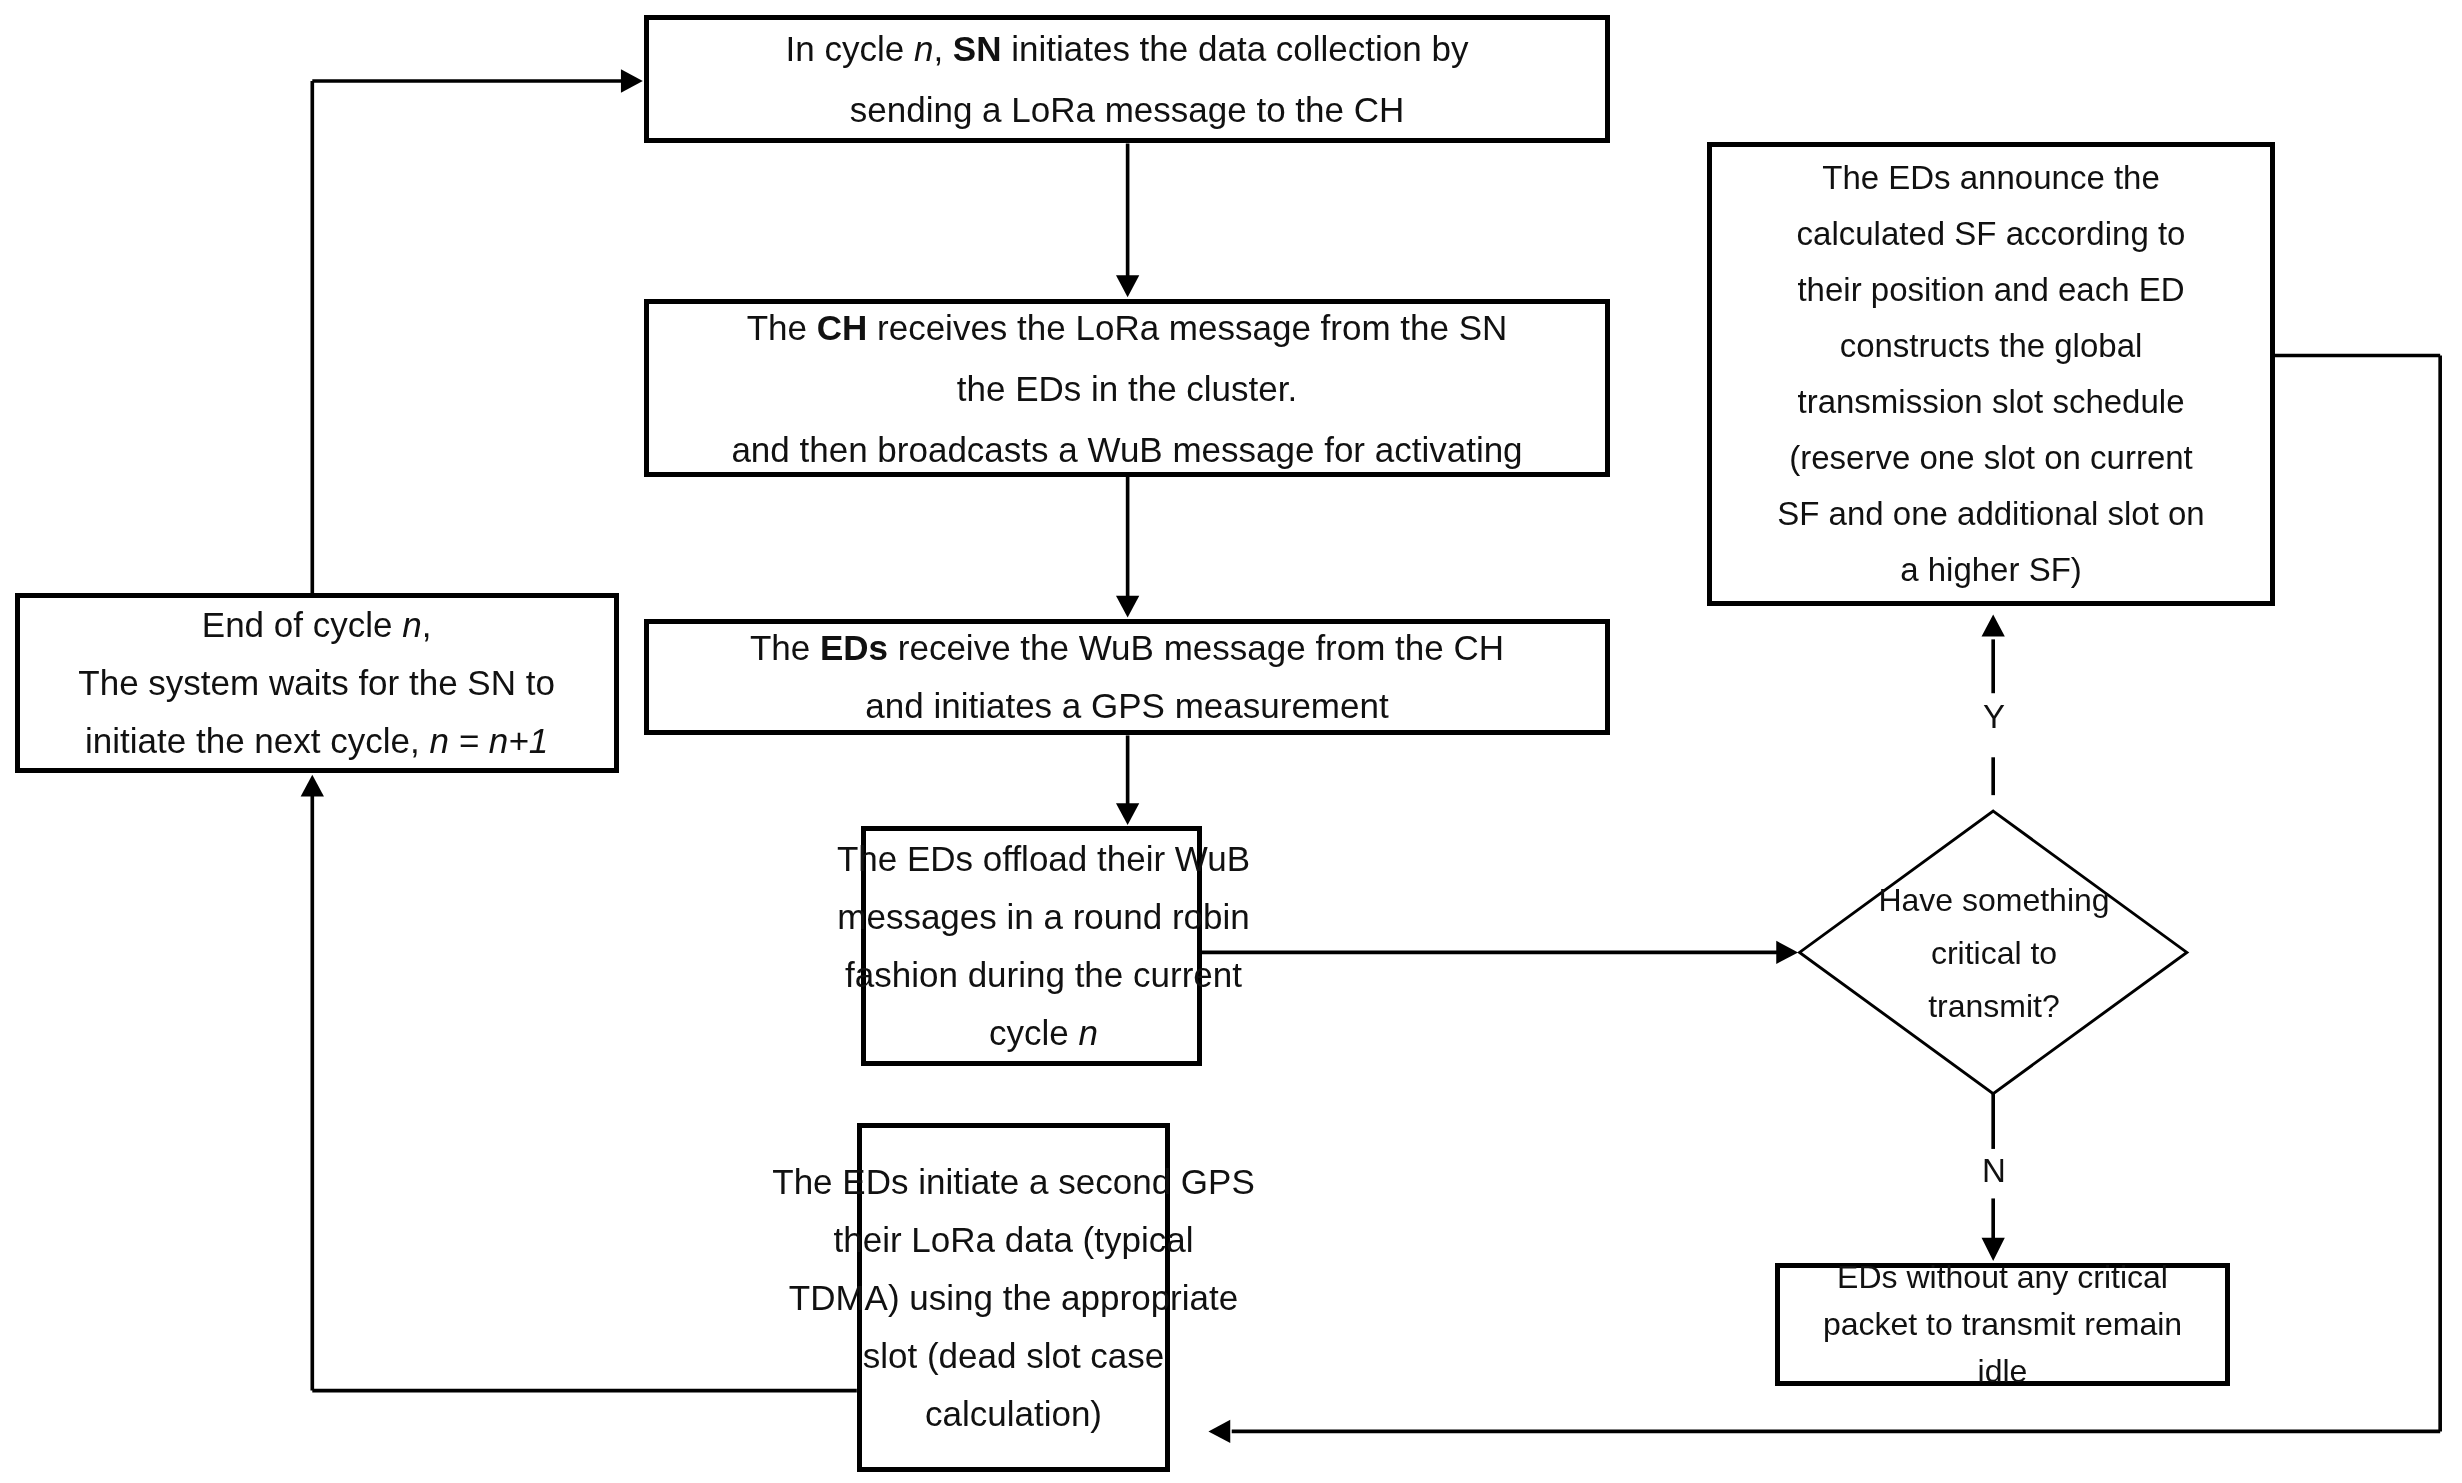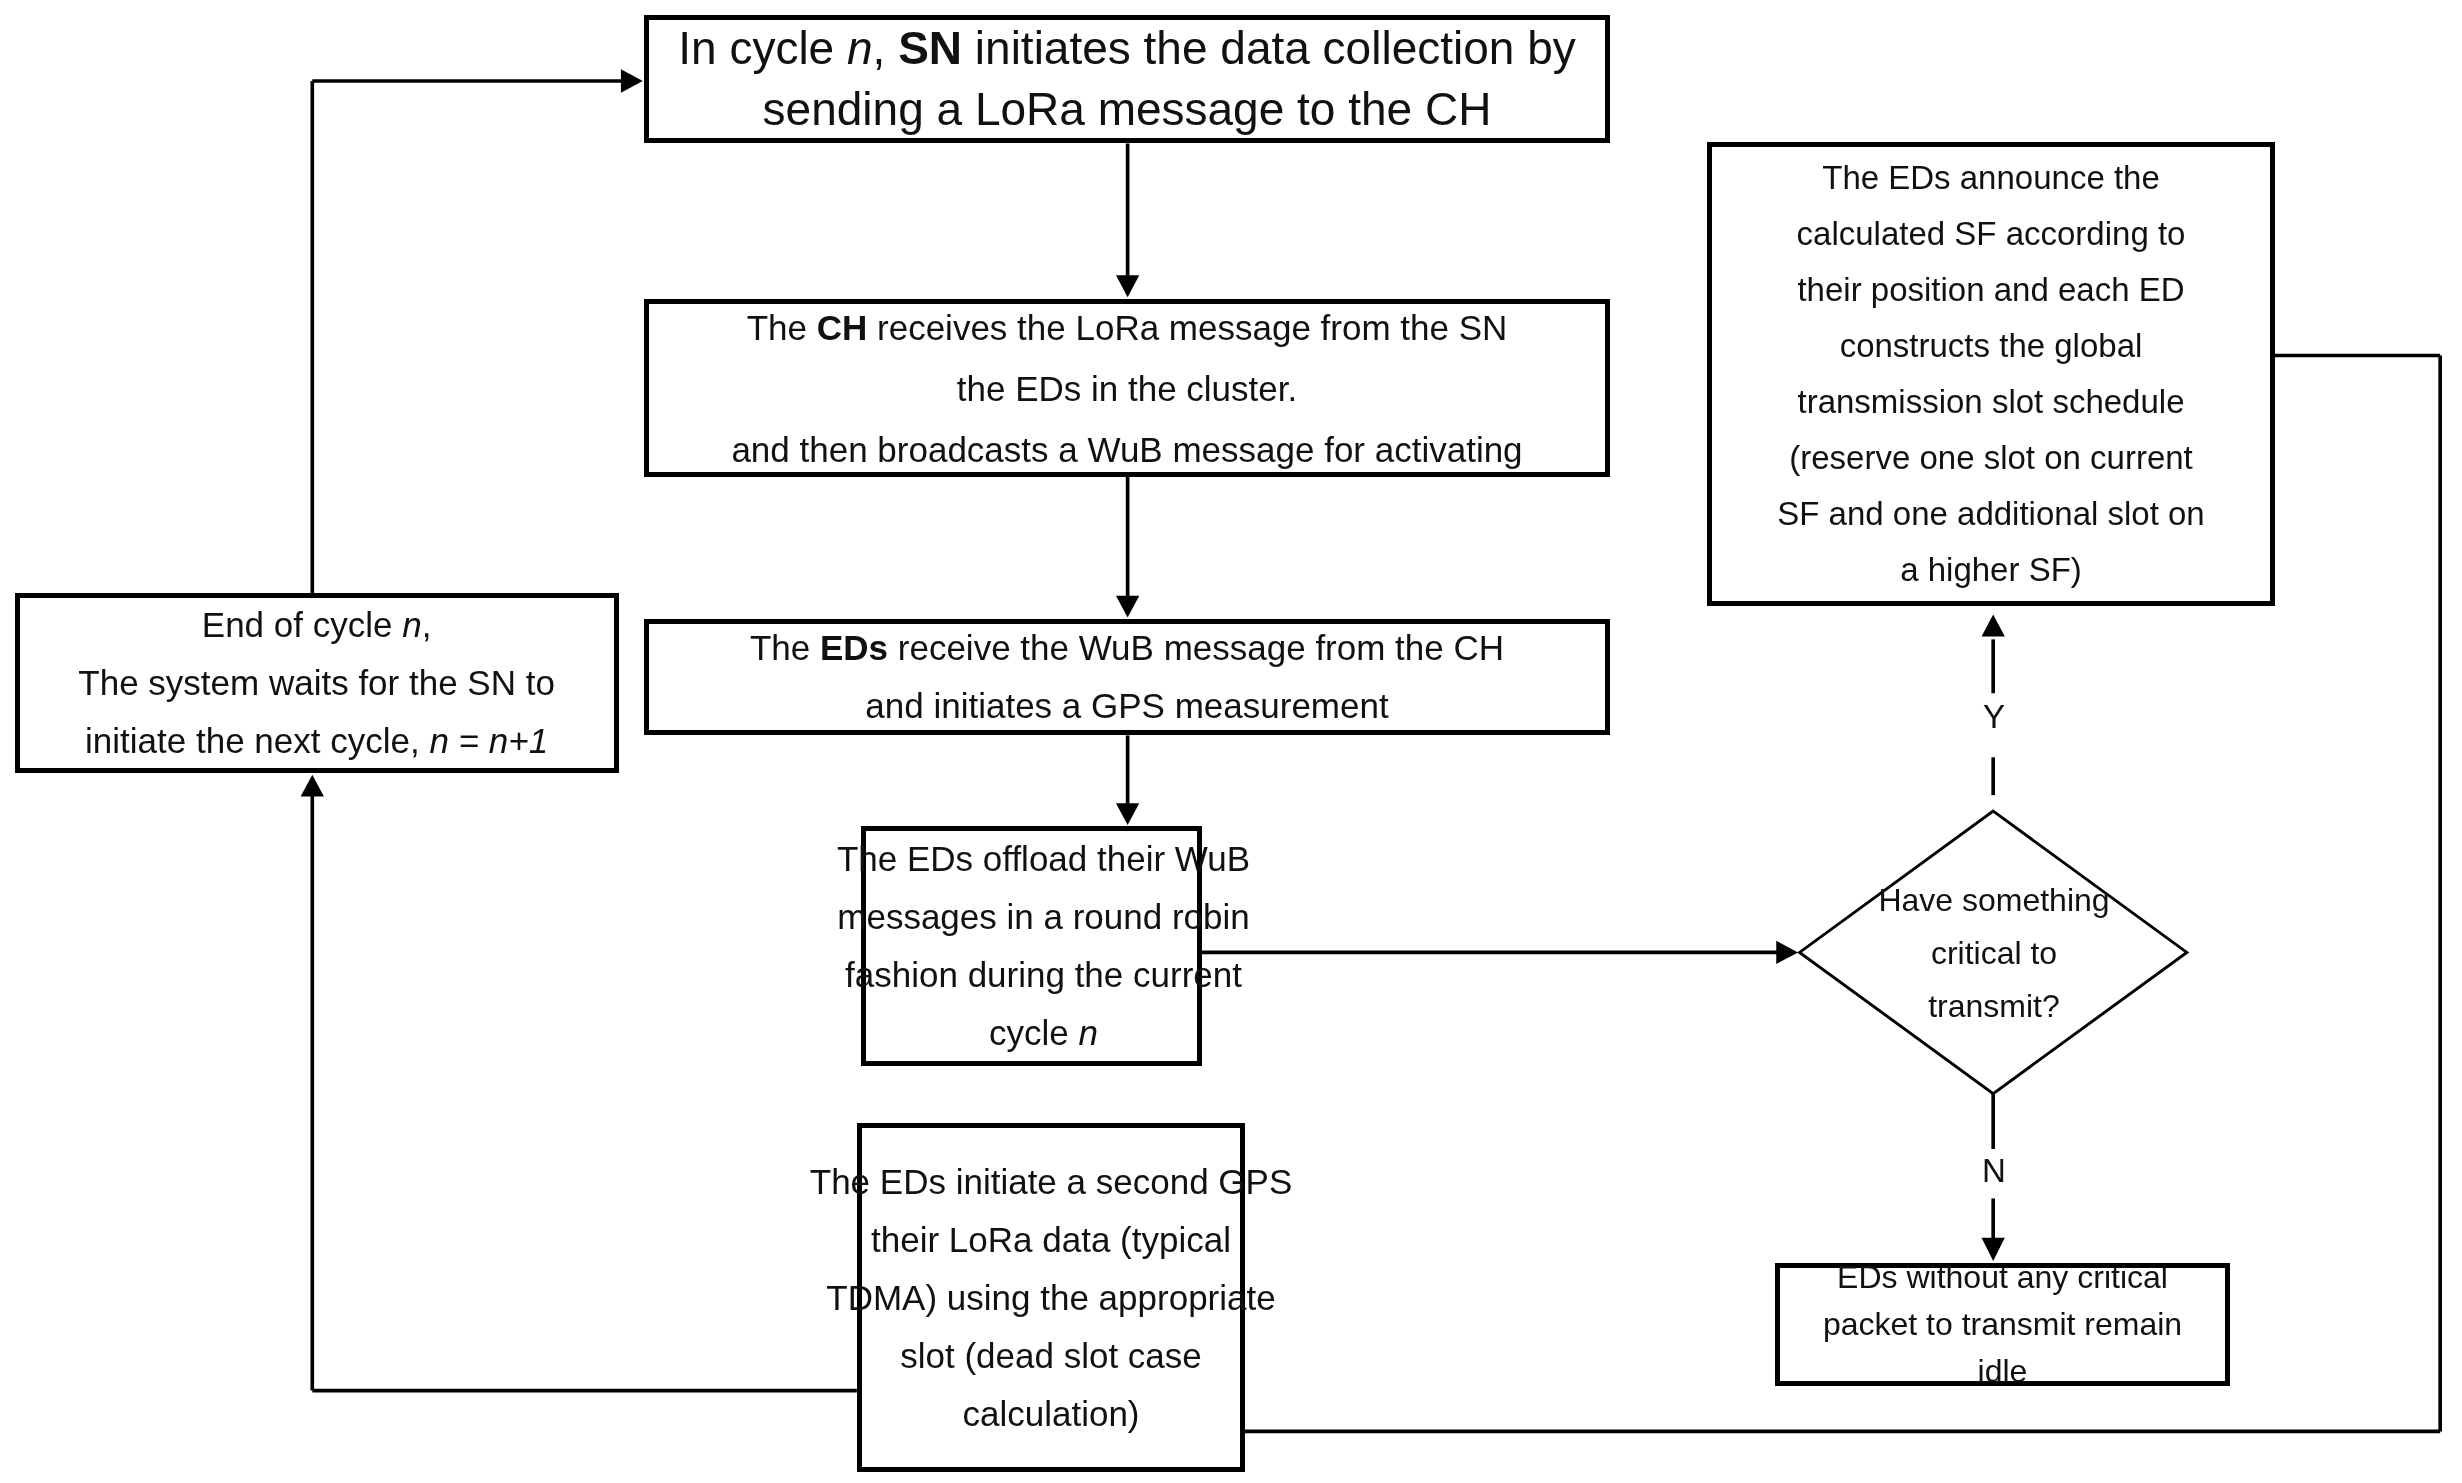--- a/index.html
+++ b/index.html
@@ -9,25 +9,25 @@
   #wires{position:absolute;left:0;top:0;width:2462px;height:1484px;pointer-events:none;}
 
   .node{position:absolute;background:#ffffff;border:5.8px solid #000;
         box-sizing:border-box;display:flex;flex-direction:column;
         justify-content:center;align-items:center;text-align:center;}
   .node .tl{white-space:nowrap;}
   .b{font-weight:bold;}
   .i{font-style:italic;}
 
   
-  #node-cycle-start {left:644px;  top:15.3px;   width:966px; height:128px; font-size:46px; line-height:61px;}
+  #node-cycle-start {left:644px;  top:15.3px;   width:966px; height:128px; font-size:35px; line-height:61px;}
   #node-ch-receives {left:644px;  top:299px;  width:966px; height:178px; font-size:35px; line-height:61px;}
   #node-eds-receive {left:644px;  top:619px;  width:966px; height:116px; font-size:35px; line-height:58px;}
   #node-round-robin {left:861px; top:826px; width:341px;  height:240px; font-size:35px; line-height:58px;padding-left:24px;}
-  #node-second-gps  {left:857px; top:1123px; width:388px;  height:349px; font-size:35px; line-height:58px;}
+  #node-second-gps  {left:857px; top:1123px; width:313px;  height:349px; font-size:35px; line-height:58px;}
   #node-end-cycle   {left:14.6px;   top:593px;  width:604px;  height:180px; font-size:35px; line-height:58px;}
   #node-announce-sf {left:1707px; top:142px;  width:568px;  height:464px; font-size:33px; line-height:56px;}
   #node-idle        {left:1775px; top:1263px; width:455px;  height:123px; font-size:32px; line-height:47px;}
 
   
   #decision-text{position:absolute;left:1841px;top:870px;width:306px;height:167px;
                  display:flex;flex-direction:column;justify-content:center;align-items:center;
                  text-align:center;font-size:32px;line-height:53px;}
 
   .branch-label{position:absolute;width:66px;text-align:center;font-size:33px;}

